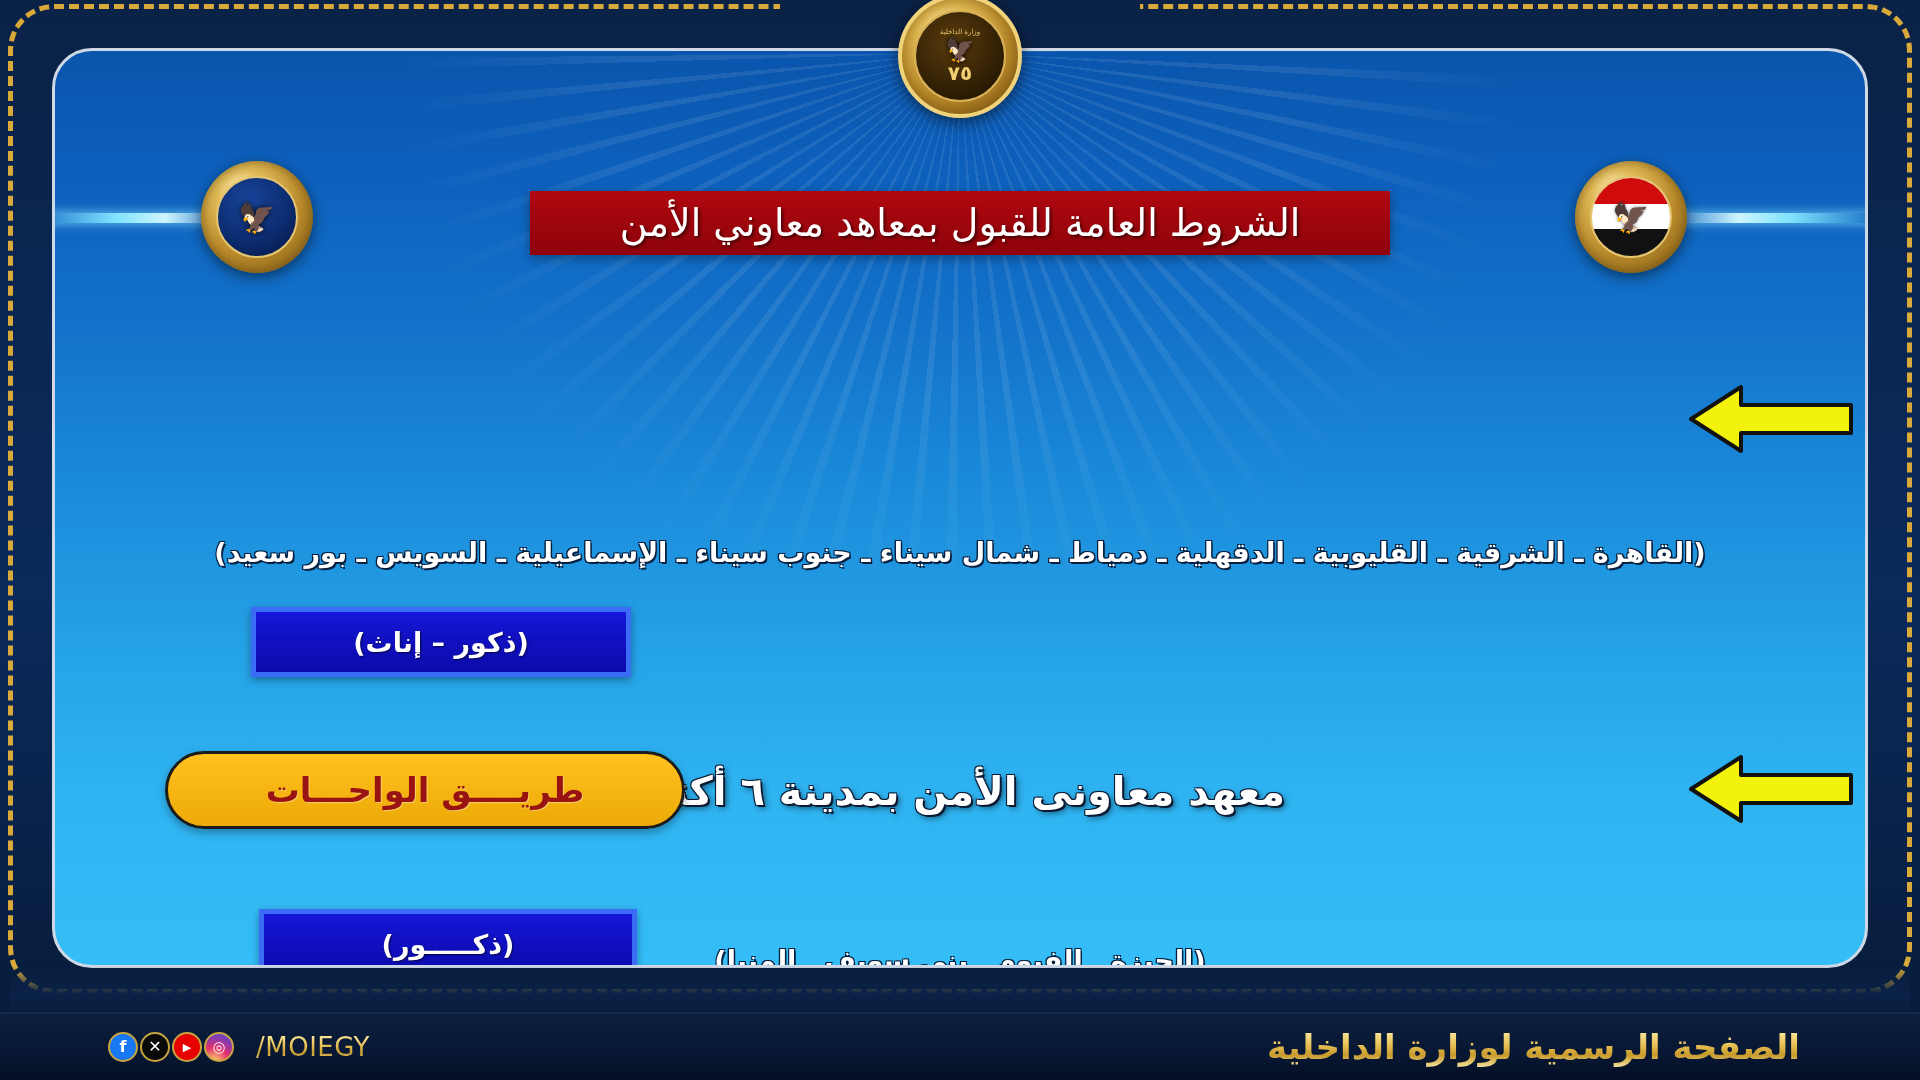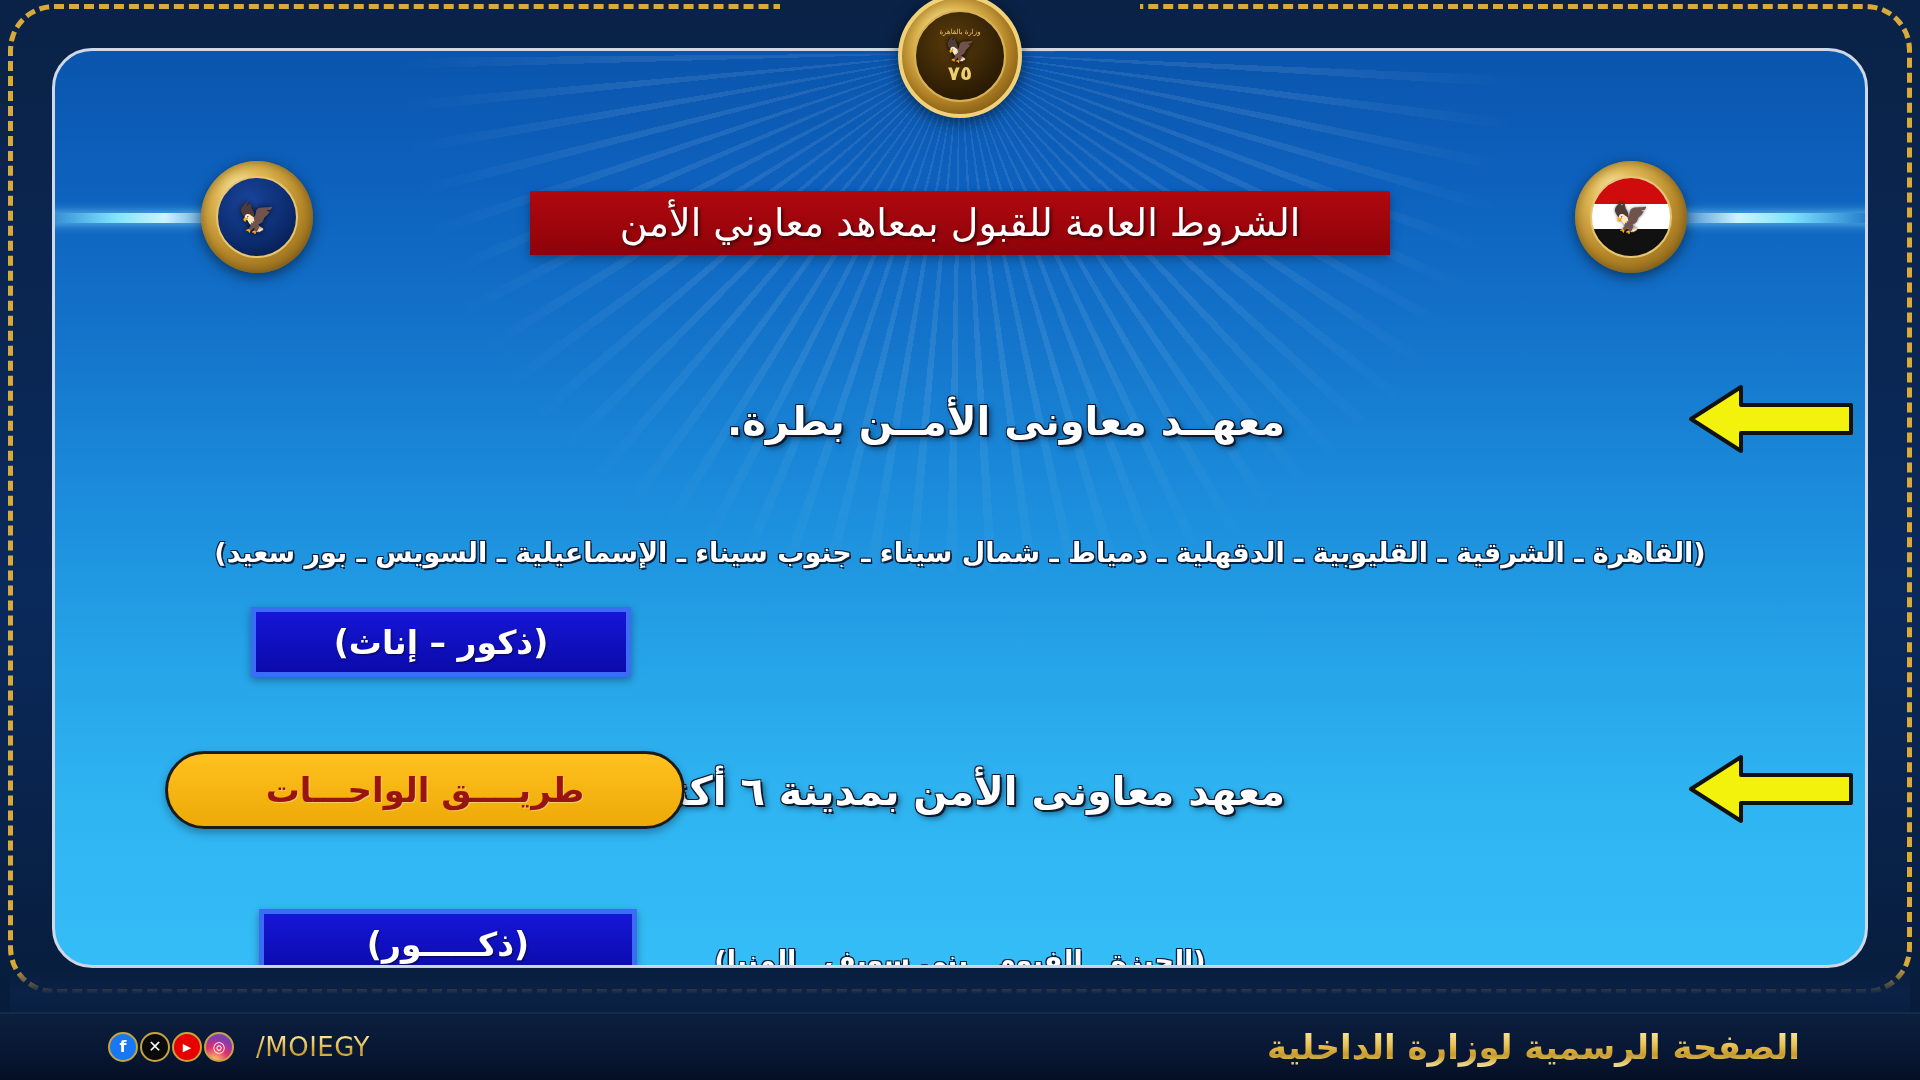--- a/index.html
+++ b/index.html
@@ -261,21 +261,21 @@
   .gender {
     position: absolute;
     height: 70px;
     background: linear-gradient(180deg, #1616d8 0%, #1010c0 50%, #0b0bab 100%);
     border: 5px solid #3b6cf5;
     display: flex; align-items: center; justify-content: center;
     box-shadow: 0 3px 8px rgba(0,0,0,.35);
   }
   .gender span {
     color: #ffffff;
-    font-size: 33px;
+    font-size: 27px;
     font-weight: bold;
     white-space: nowrap;
     text-shadow: 1px 1px 2px rgba(0,0,0,.6);
   }
   .gender-1 { left: 196px; top: 556px; width: 380px; }
   .gender-2 { left: 204px; top: 858px; width: 378px; }
 
   
   .footer {
     position: absolute;
@@ -357,23 +357,20 @@
 
     <div class="block block-1">
       <div class="row-main">
 
         <div class="arrow">
           <svg width="170" height="72" viewBox="0 0 170 72" xmlns="http://www.w3.org/2000/svg">
             <polygon points="6,36 56,4 56,22 166,22 166,50 56,50 56,68" fill="#f2f20d" stroke="#111111" stroke-width="4" stroke-linejoin="round"></polygon>
           </svg>
         </div>
 
-        <div class="inst-name">
-          <span>معهــد معاونى الأمــن بطرة.</span>
-        </div>
 
       </div>
     </div>
 
     <div class="govs govs-1">(القاهرة ـ الشرقية ـ القليوبية ـ الدقهلية ـ دمياط ـ شمال سيناء ـ جنوب سيناء ـ الإسماعيلية ـ السويس ـ بور سعيد)</div>
 
     <div class="gender gender-1">
       <span>(ذكور – إناث)</span>
     </div>
 
@@ -398,21 +395,21 @@
 
     <div class="govs govs-2">(الجيزة ـ الفيوم ـ بني سويف ـ المنيا)</div>
 
     <div class="gender gender-2">
       <span>(ذكـــــور)</span>
     </div>
   </div>
 
   <div class="medal">
     <div class="medal-inner">
-      <div class="medal-arc">وزارة بالقاهرة</div>
+      <div class="medal-arc">وزارة الداخلية</div>
       <div class="medal-bird">🦅</div>
       <div class="medal-num">٧٥</div>
     </div>
   </div>
 
   <div class="dash-mask-bottom"></div>
 
   <div class="footer">
     <div class="socials">
       <div class="soc fb">f</div>

